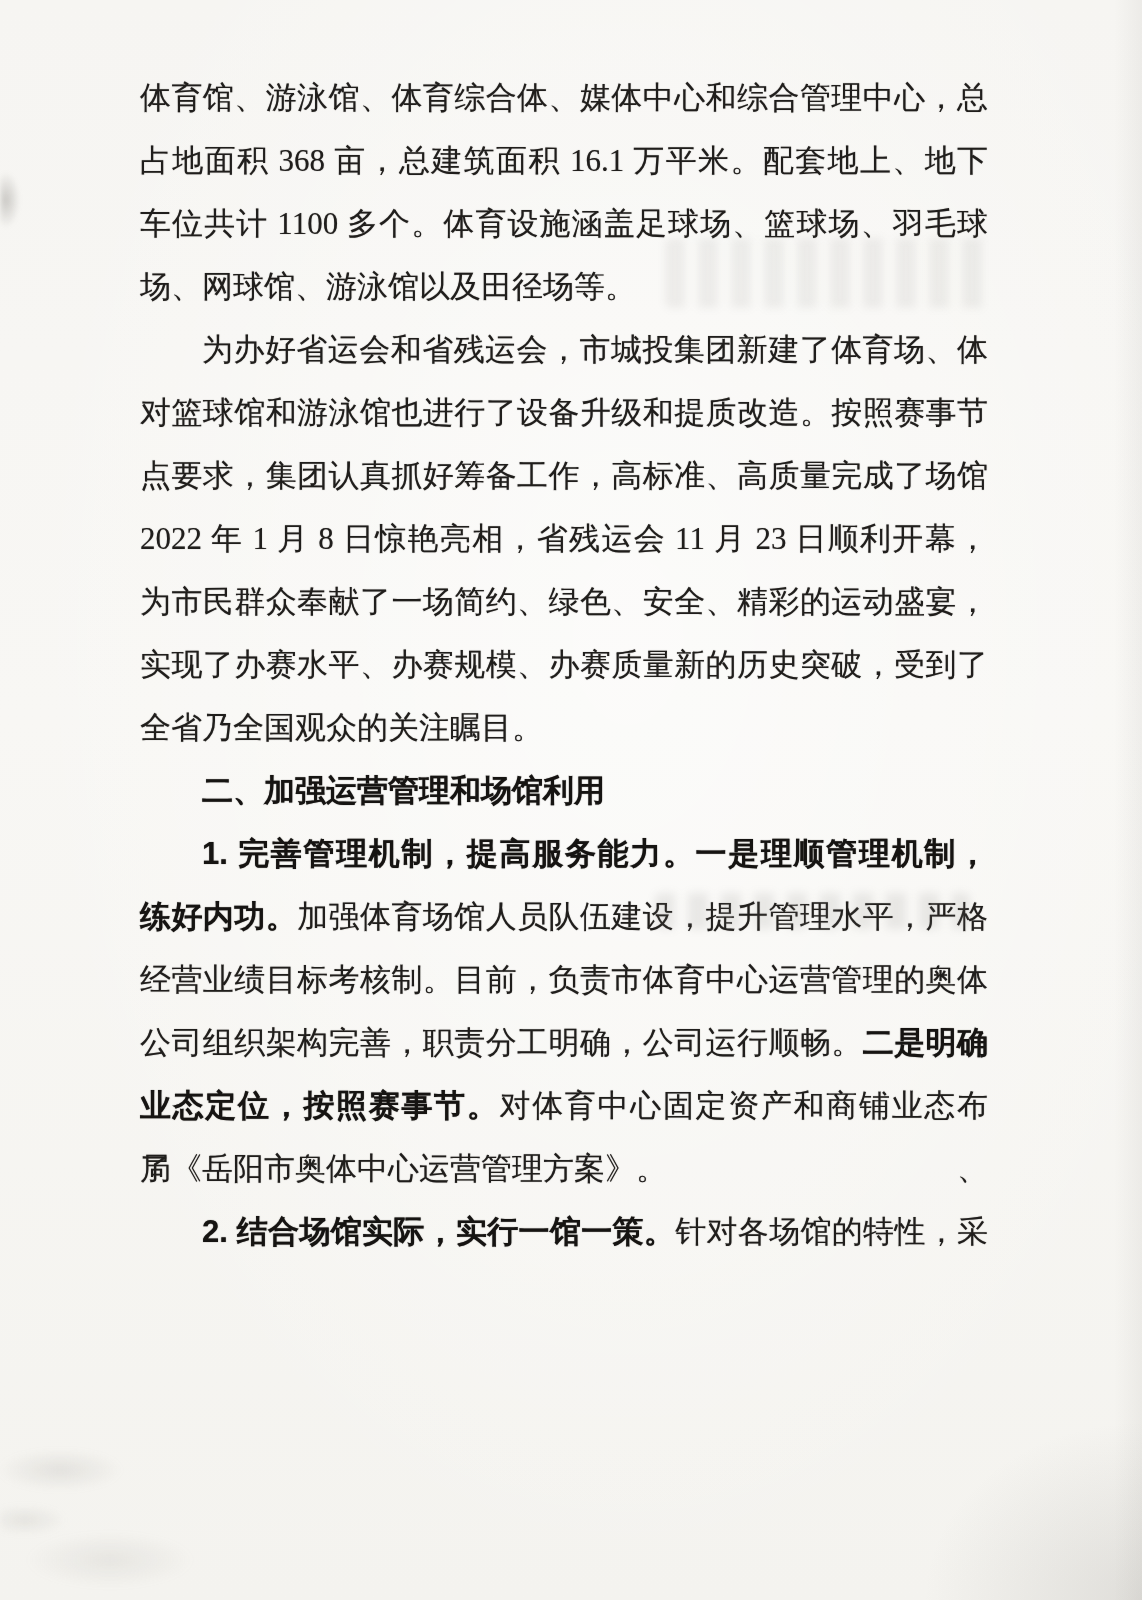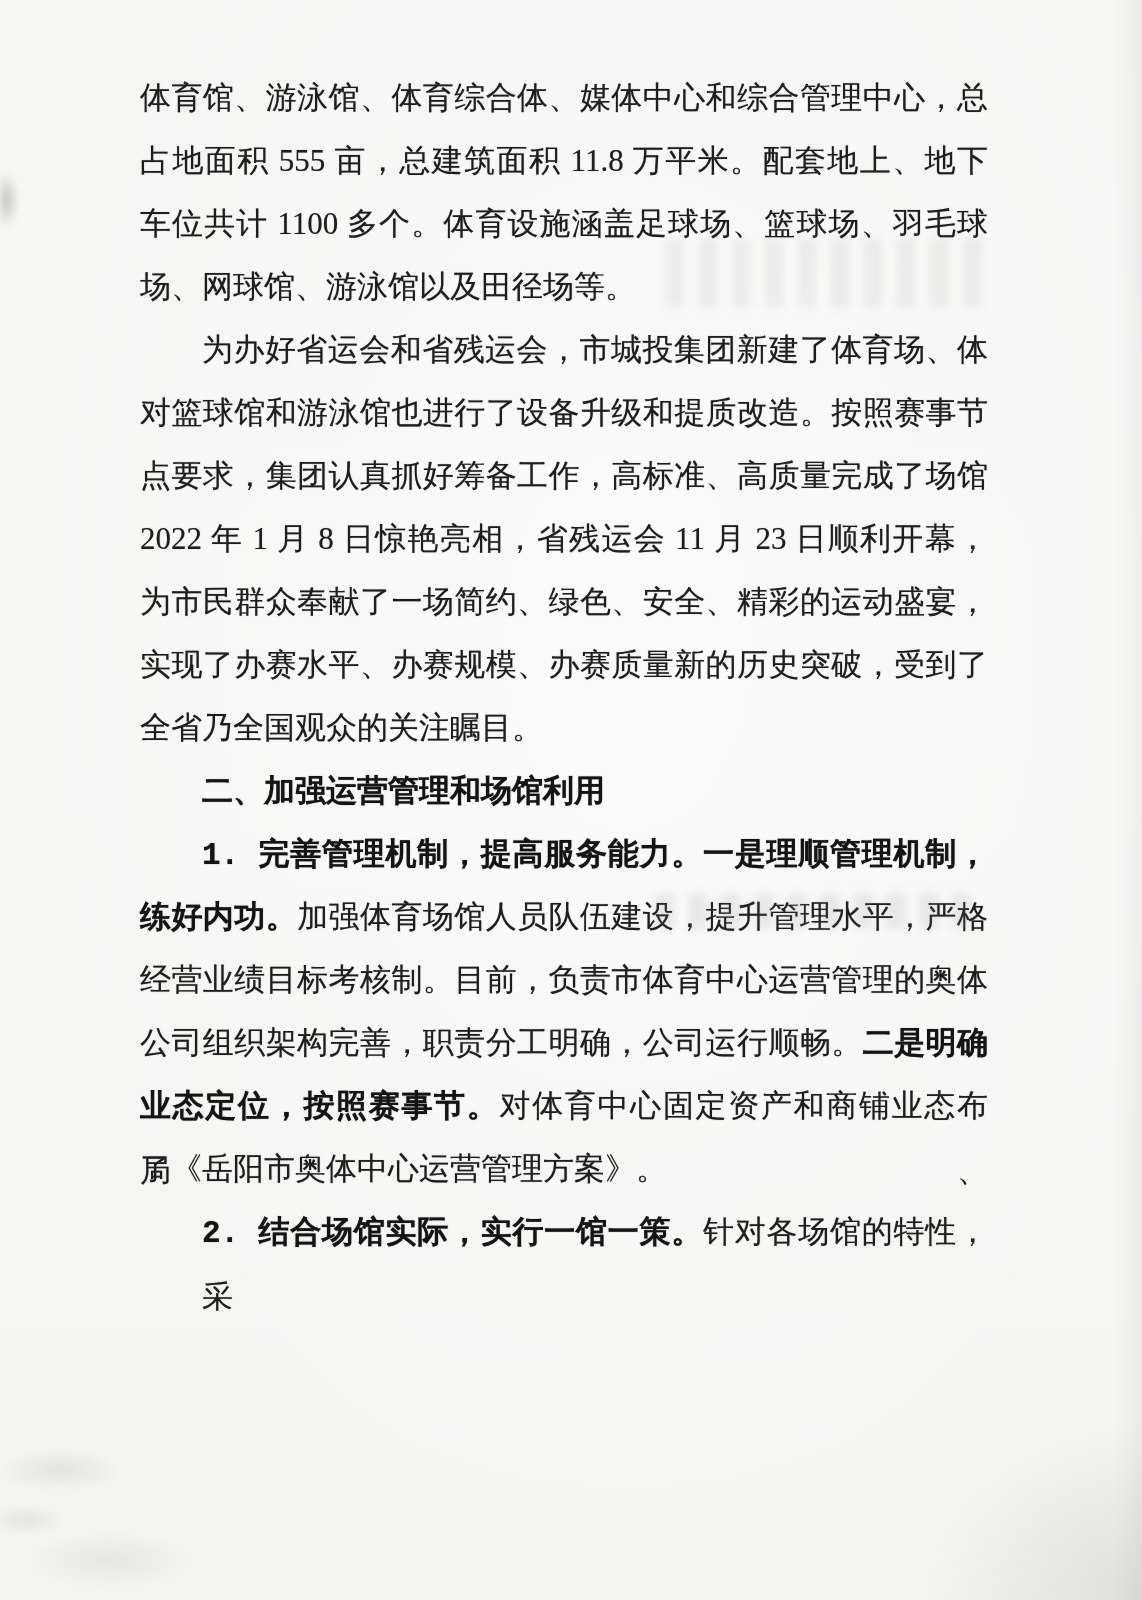--- a/index.html
+++ b/index.html
@@ -20,21 +20,21 @@
   .line {
     height:63px; line-height:63px;
     font-size:31px; color:#201e1c;
     text-shadow:0 0 1px rgba(45,42,38,.55);
     white-space:normal;
   }
   .line.just { text-align:justify; text-align-last:justify; text-justify:distribute; }
   .line.indent { padding-left:62px; }
   .seg.bold {
     font-weight:700;
-    font-family:Liberation Mono, monospace;
+    font-family:Liberation Sans, sans-serif;
     color:#161412;
     text-shadow:0 0 1px rgba(20,18,16,.7);
   }
   
   .artifact { position:absolute; pointer-events:none; }
   .ghost-row {
     background:repeating-linear-gradient(90deg,
       rgba(128,126,122,.28) 0 20px, rgba(128,126,122,0) 20px 33px);
     filter:blur(4px); border-radius:6px;
   }
@@ -62,21 +62,21 @@
     background:linear-gradient(90deg, transparent, rgba(150,147,142,.10));
   }
 </style>
 </head>
 <body>
 
 <div class="page">
 
   <div class="content">
       <div class="line just"><span class="seg">体育馆、游泳馆、体育综合体、媒体中心和综合管理中心，总</span></div>
-      <div class="line just"><span class="seg">占地面积 555 亩，总建筑面积 11.8 万平米。配套地上、地下</span></div>
+      <div class="line just"><span class="seg">占地面积 368 亩，总建筑面积 16.1 万平米。配套地上、地下</span></div>
       <div class="line just"><span class="seg">车位共计 1100 多个。体育设施涵盖足球场、篮球场、羽毛球</span></div>
       <div class="line"><span class="seg">场、网球馆、游泳馆以及田径场等。</span></div>
       <div class="line indent just"><span class="seg">为办好省运会和省残运会，市城投集团新建了体育场、体</span></div>
       <div class="line just"><span class="seg">对篮球馆和游泳馆也进行了设备升级和提质改造。按照赛事节</span></div>
       <div class="line just"><span class="seg">点要求，集团认真抓好筹备工作，高标准、高质量完成了场馆</span></div>
       <div class="line just"><span class="seg">2022 年 1 月 8 日惊艳亮相，省残运会 11 月 23 日顺利开幕，</span></div>
       <div class="line just"><span class="seg">为市民群众奉献了一场简约、绿色、安全、精彩的运动盛宴，</span></div>
       <div class="line just"><span class="seg">实现了办赛水平、办赛规模、办赛质量新的历史突破，受到了</span></div>
       <div class="line"><span class="seg">全省乃全国观众的关注瞩目。</span></div>
       <div class="line indent"><span class="seg bold">二、加强运营管理和场馆利用</span></div>

